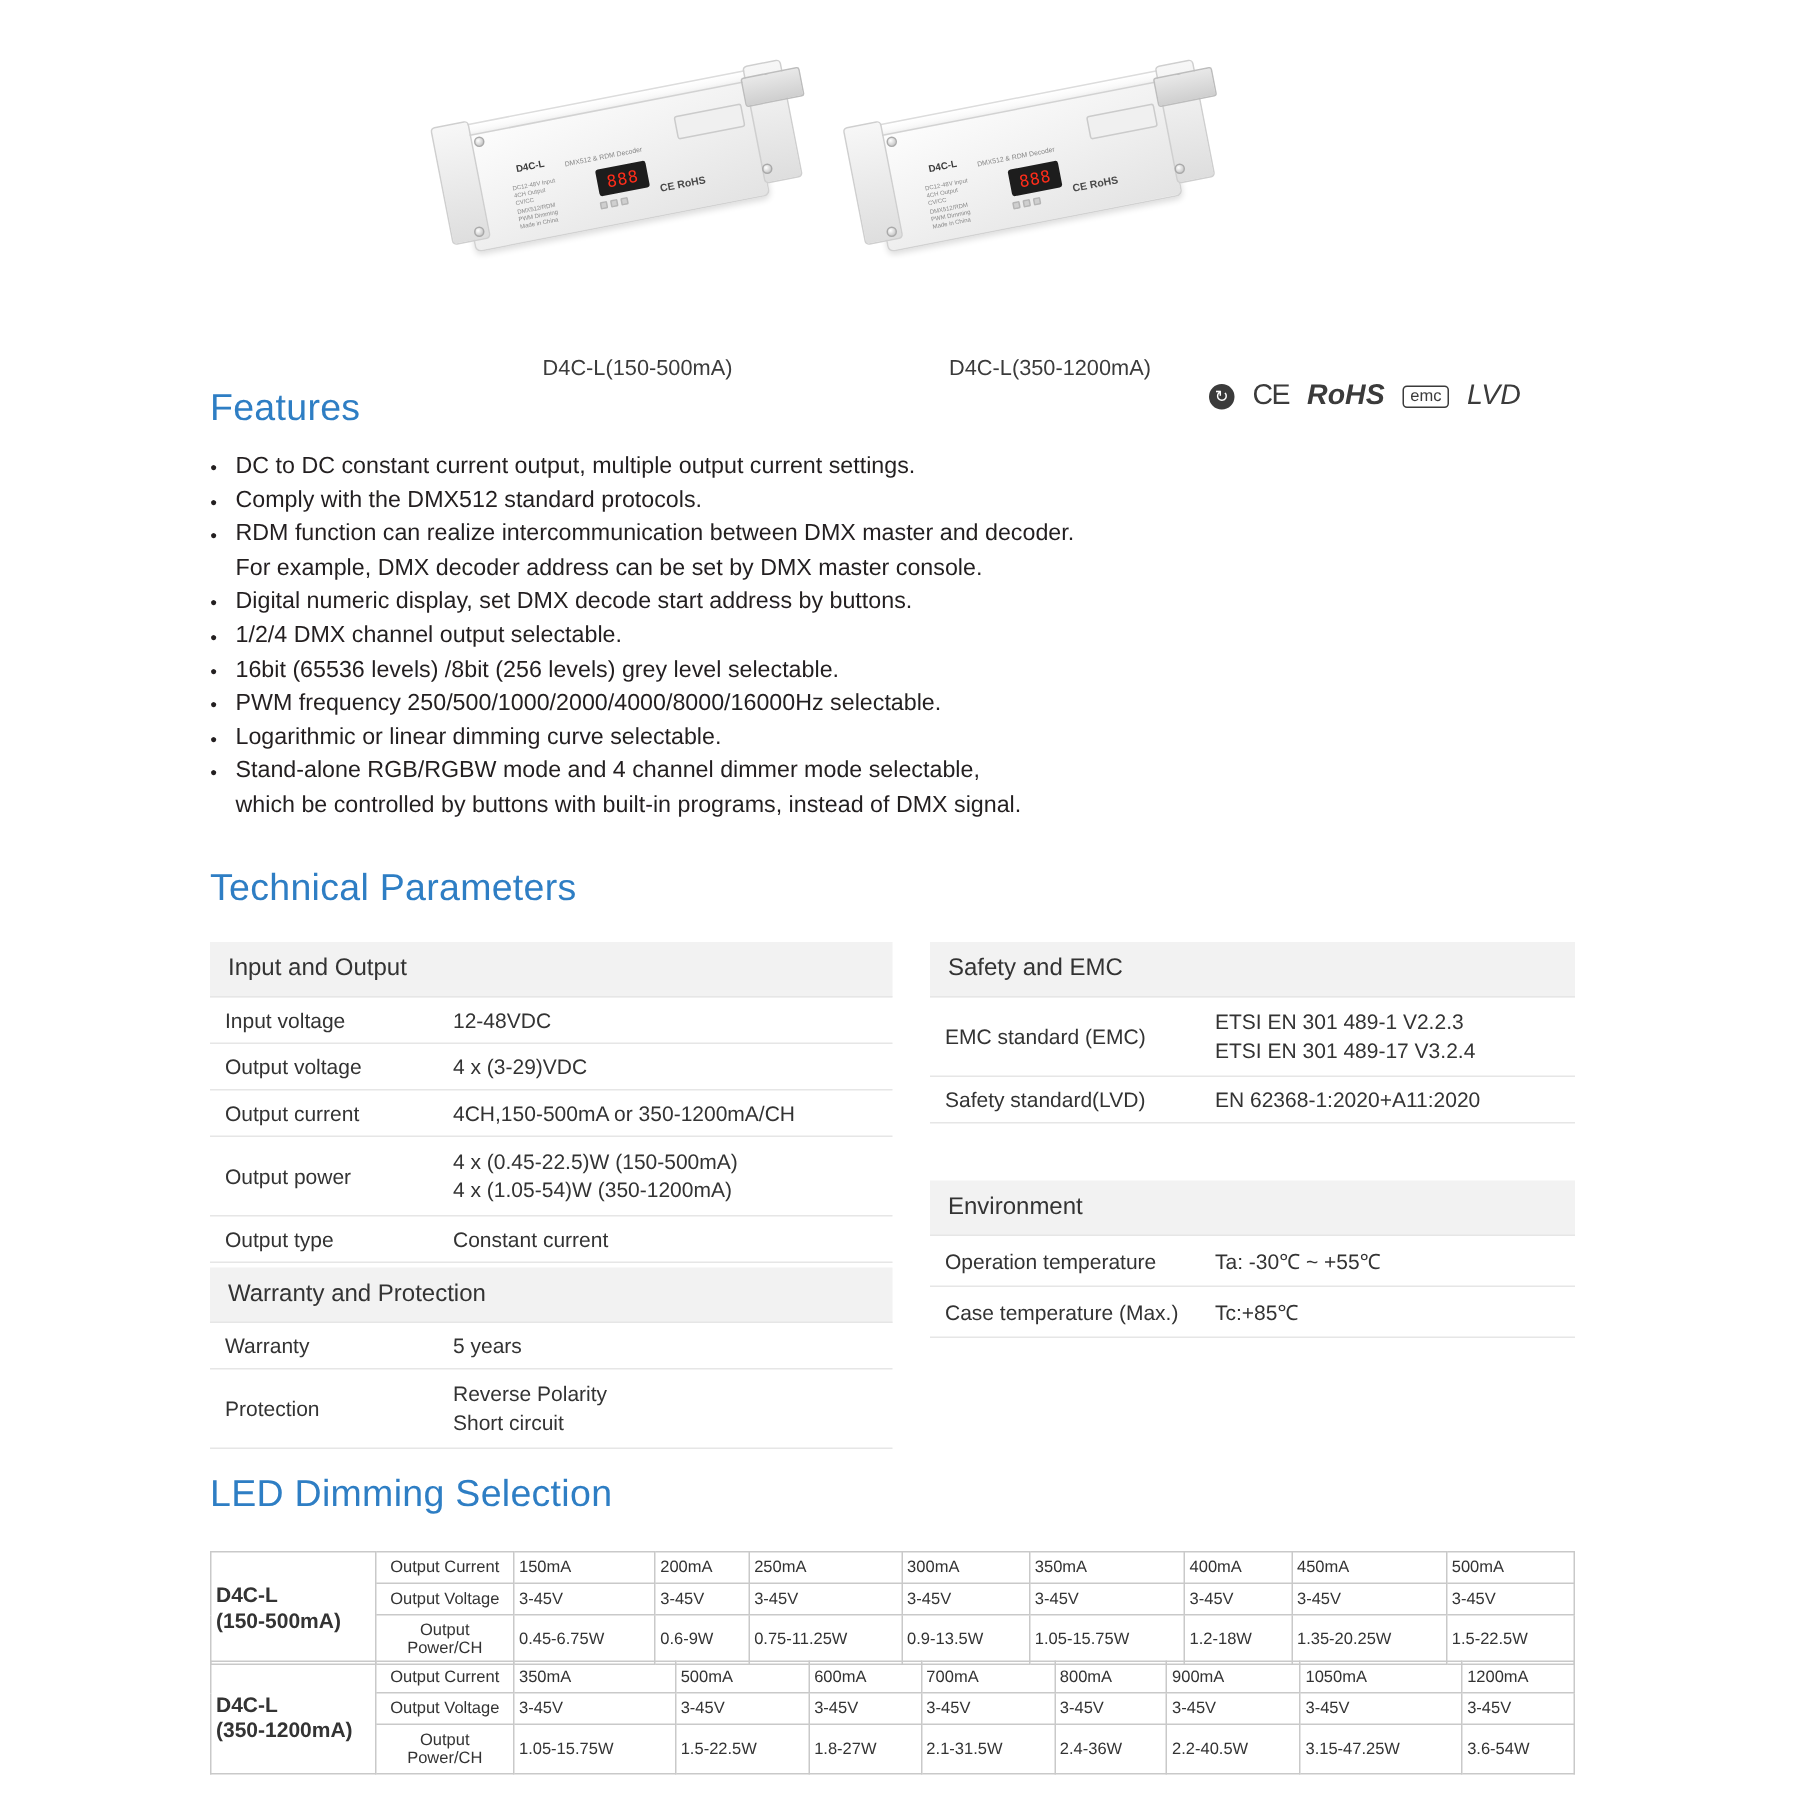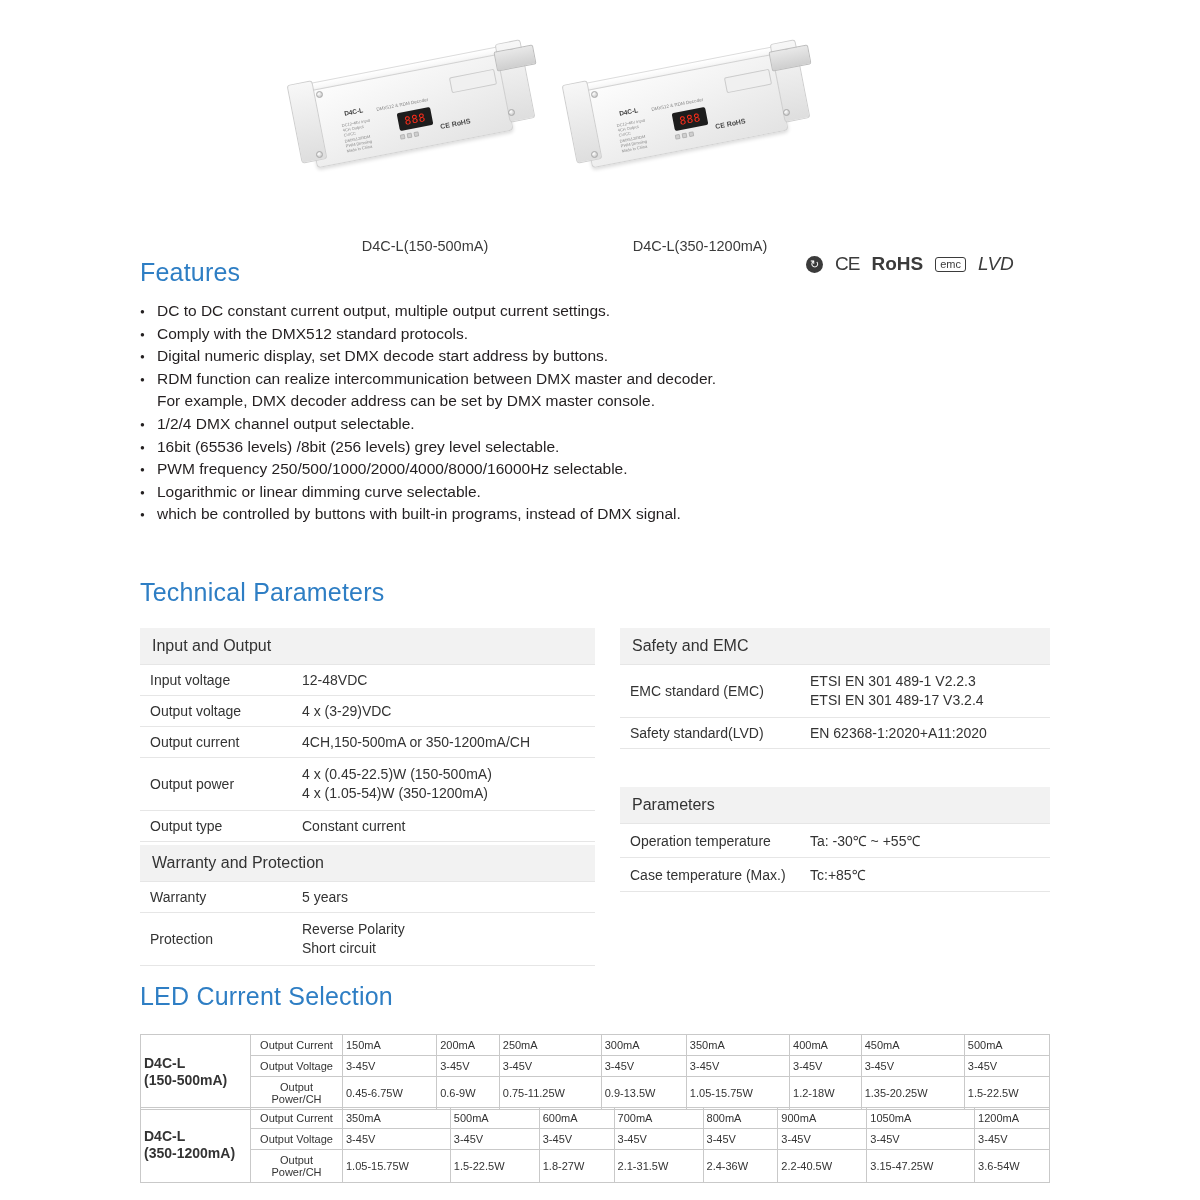--- a/index.html
+++ b/index.html
@@ -94,21 +94,21 @@
   .cert-circle {
     width: 17px; height: 17px; border-radius: 50%;
     background: #3b3b3b; color: #fff; font-size: 11px;
     display: flex; align-items: center; justify-content: center;
   }
   .cert-emc {
     border: 1.4px solid #3b3b3b; border-radius: 3px;
     font-size: 11px; padding: 1px 4px; line-height: 1;
   }
   .cert-ce { letter-spacing: -1px; font-weight: 500; }
-  .cert-rohs { font-weight: 700; }
+  .cert-rohs { font-weight: 700; font-style: italic; }
   .cert-lvd { font-weight: 400; font-style: italic; }
 
   
   h2.section {
     position: absolute; margin: 0;
     font-size: 25px; font-weight: 400; color: #2e7ec4;
     letter-spacing: .2px;
   }
   #h-features { left: 140px; top: 258px; }
   #h-tech { left: 140px; top: 578px; }
@@ -237,30 +237,31 @@
     <span class="cert-ce">CE</span>
     <span class="cert-rohs">RoHS</span>
     <span class="cert-emc">emc</span>
     <span class="cert-lvd">LVD</span>
   </div>
 
   <h2 class="section" id="h-features">Features</h2>
   <div class="features">
     <div class="feat"><span>DC to DC constant current output, multiple output current settings.</span></div>
     <div class="feat"><span>Comply with the DMX512 standard protocols.</span></div>
-    <div class="feat"><span>Digital numeric display, set DMX decode start address by buttons.</span></div>
     <div class="feat">
       <span>RDM function can realize intercommunication between DMX master and decoder.</span>
       <span class="cont">For example, DMX decoder address can be set by DMX master console.</span>
     </div>
+    <div class="feat"><span>Digital numeric display, set DMX decode start address by buttons.</span></div>
     <div class="feat"><span>1/2/4 DMX channel output selectable.</span></div>
     <div class="feat"><span>16bit (65536 levels) /8bit (256 levels) grey level selectable.</span></div>
     <div class="feat"><span>PWM frequency 250/500/1000/2000/4000/8000/16000Hz selectable.</span></div>
     <div class="feat"><span>Logarithmic or linear dimming curve selectable.</span></div>
     <div class="feat">
+      <span>Stand-alone RGB/RGBW mode and 4 channel dimmer mode selectable,</span>
       <span class="cont">which be controlled by buttons with built-in programs, instead of DMX signal.</span>
     </div>
   </div>
 
   <h2 class="section" id="h-tech">Technical Parameters</h2>
 
   <table class="tbl" id="t-io">
     <tbody>
         <tr class="hdr">
       <td colspan="2">Input and Output</td>
@@ -319,34 +320,34 @@
     <tr>
       <td class="k">Safety standard(LVD)</td>
       <td>EN 62368-1:2020+A11:2020</td>
     </tr>
   </tbody>
     </table>
 
   <table class="tbl" id="t-env">
     <tbody>
         <tr class="hdr">
-      <td colspan="2">Parameters</td>
+      <td colspan="2">Environment</td>
     </tr>
     <tr>
       <td class="k">Operation temperature</td>
       <td>Ta: -30℃ ~ +55℃</td>
     </tr>
     <tr>
       <td class="k">Case temperature (Max.)</td>
       <td>Tc:+85℃</td>
     </tr>
   </tbody>
     </table>
 
-  <h2 class="section" id="h-led">LED Current Selection</h2>
+  <h2 class="section" id="h-led">LED Dimming Selection</h2>
 
   <table class="led-tbl" id="led1">
     <tbody>
         <tr>
       <td class="rowlab" rowspan="3">D4C-L
 (150-500mA)</td>
       <td class="param">Output Current</td>
       <td>150mA</td>
       <td>200mA</td>
       <td>250mA</td>

